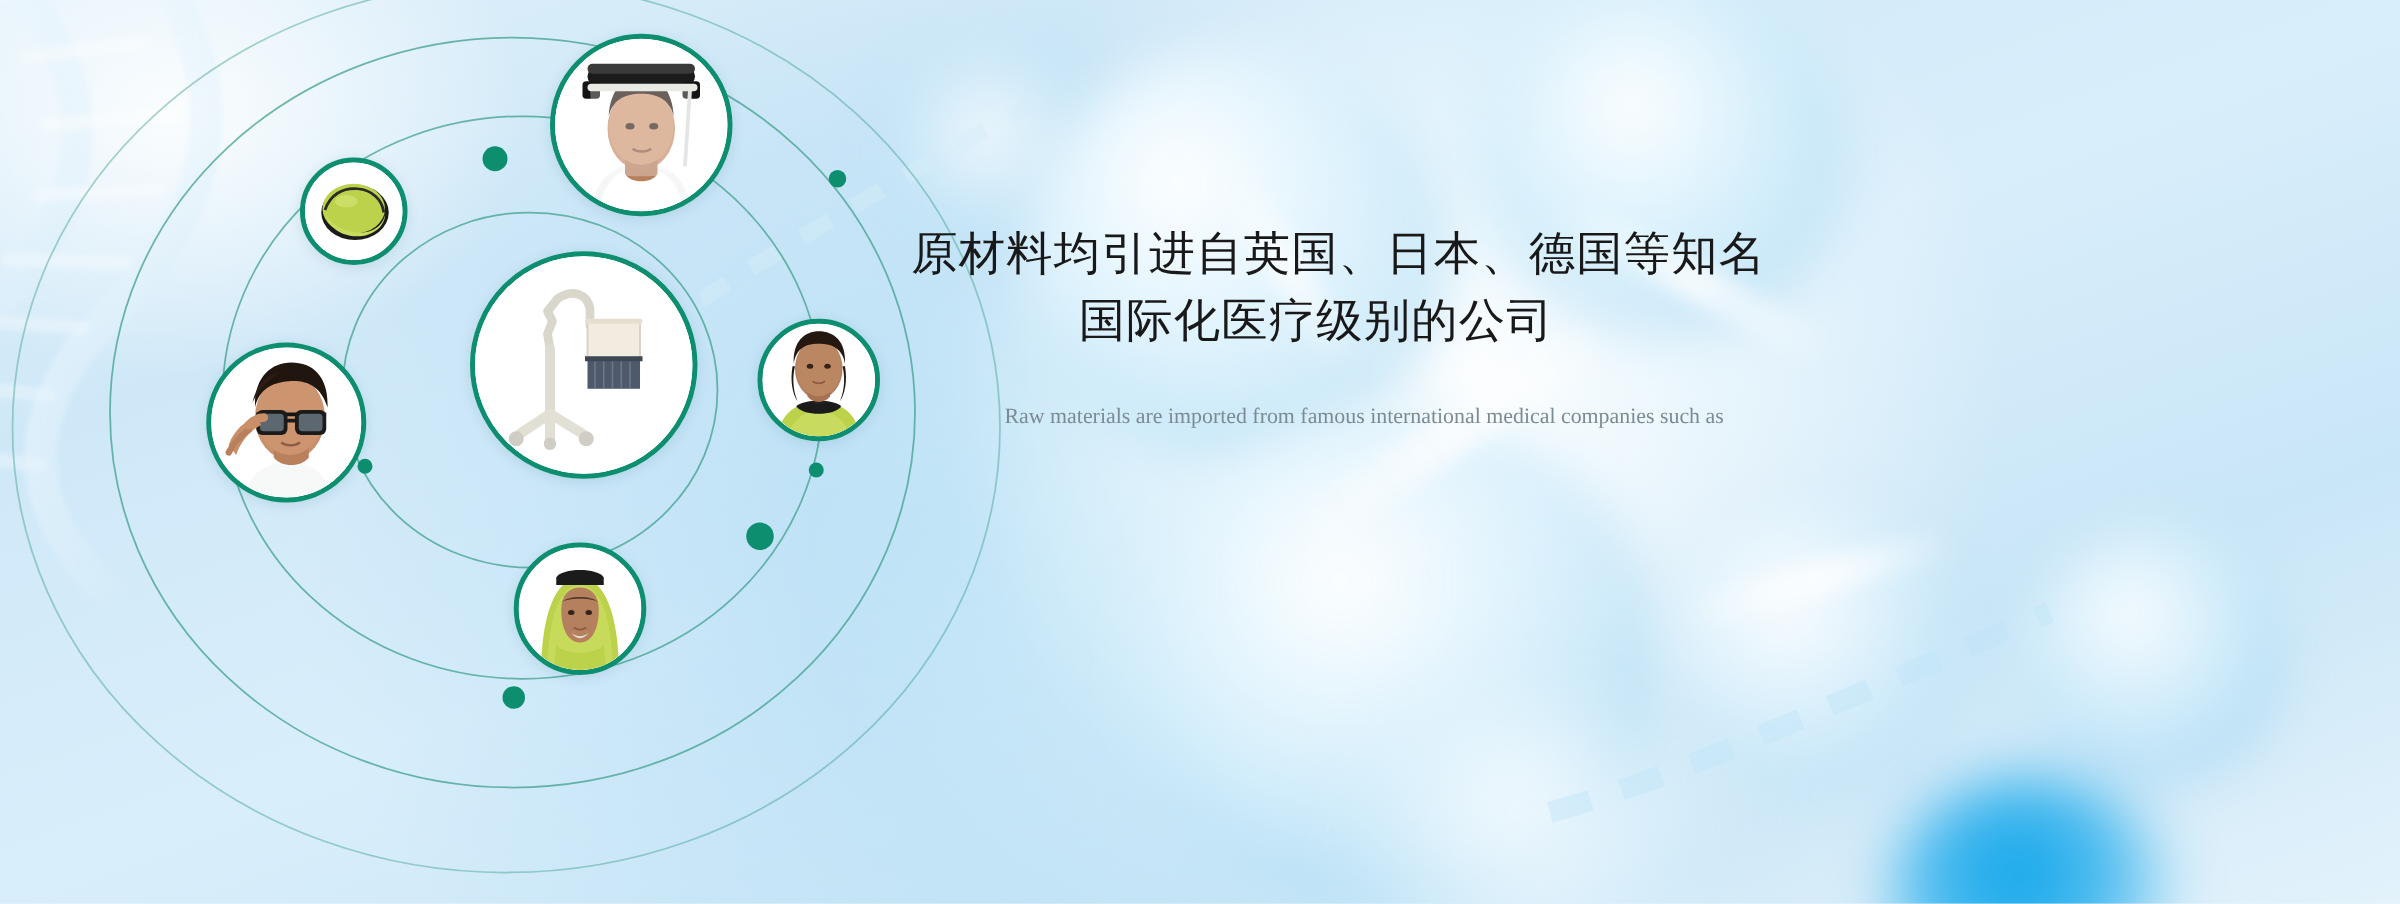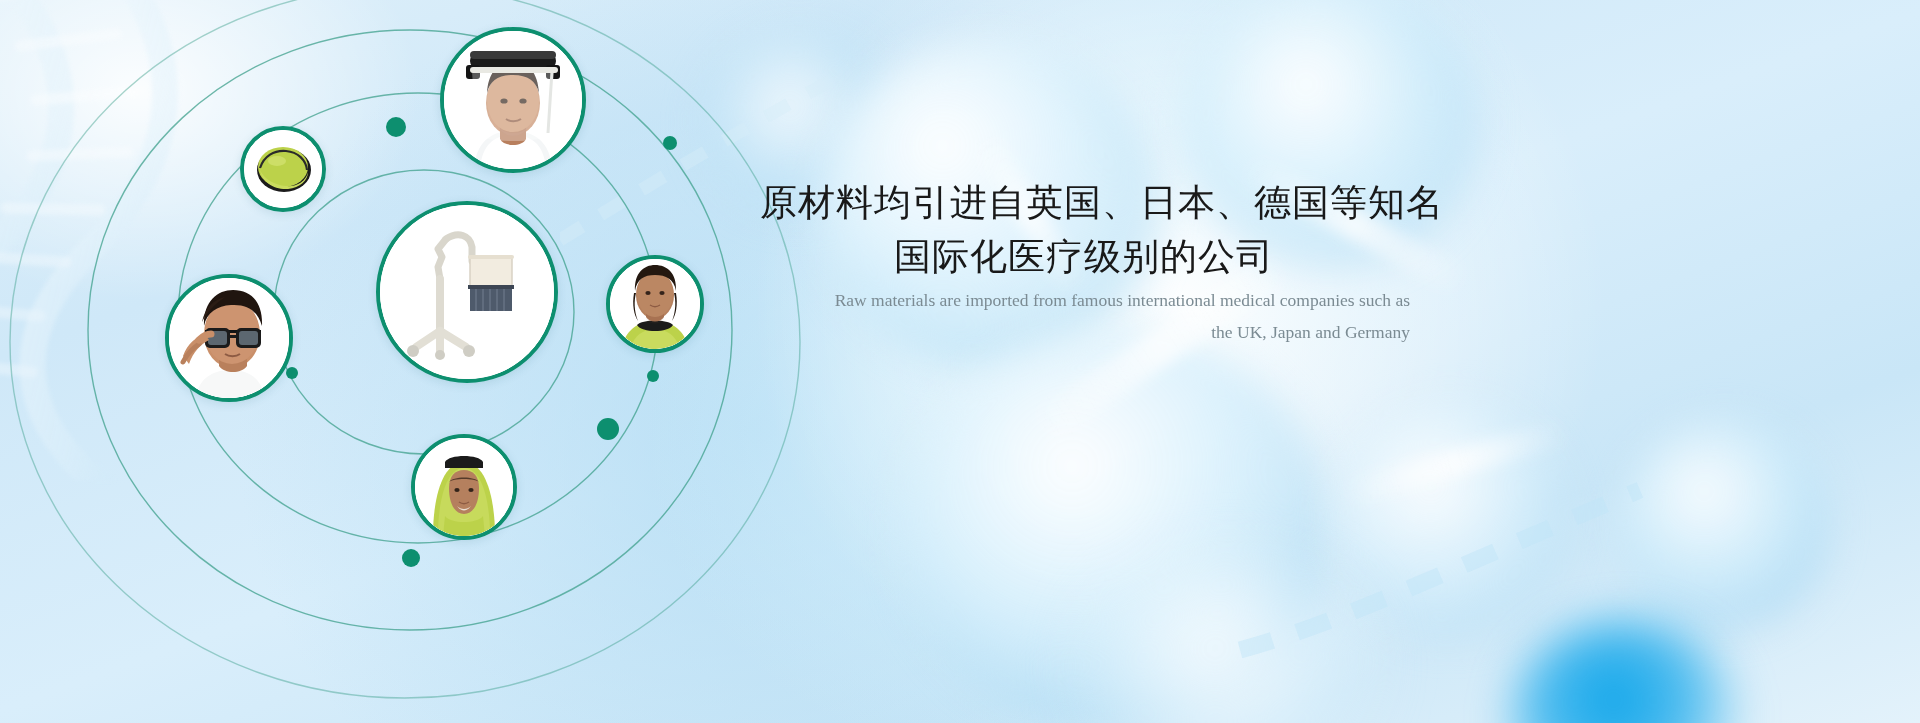--- a/index.html
+++ b/index.html
@@ -46,28 +46,28 @@
   .dash{position:absolute;pointer-events:none;opacity:.55;}
   
   .orbits{position:absolute;left:0;top:0;width:820px;height:723px;pointer-events:none;}
   
   .bubble{position:absolute;border-radius:50%;background:#fff;overflow:hidden;
           box-shadow:0 2px 10px rgba(20,90,110,0.13);}
   .bubble .ring{position:absolute;inset:0;border-radius:50%;pointer-events:none;}
   .bubble .inner{position:absolute;inset:0;border-radius:50%;overflow:hidden;background:#fff;}
   .dot{position:absolute;border-radius:50%;background:#0d8f6f;}
   
-  .copy{position:absolute;left:760px;top:176px;width:650px;text-align:right;}
+  .copy{position:absolute;left:729px;top:176px;width:650px;text-align:right;}
   .h-line{
     color:#191919;font-size:37px;line-height:54px;letter-spacing:1px;
     font-family:"Liberation Sans","DejaVu Sans",sans-serif;font-weight:400;white-space:nowrap;
   }
   .h-line.l2{padding-right:2px;text-align:center;}
   .sub{
-    color:#7b8b93;font-size:17.5px;line-height:32px;
+    margin-top:32px;color:#7b8b93;font-size:17.5px;line-height:32px;
     font-family:"Liberation Serif","DejaVu Serif",serif;font-weight:400;
   }
 </style>
 </head>
 <body>
 
 <div id="banner">
 
   <div>
     <div class="blob b7"></div>
@@ -269,17 +269,16 @@
       </svg>
     </div>
     <div class="ring"></div>
   </div>
 
   <div class="copy">
     <div class="h-line l1">原材料均引进自英国、日本、德国等知名</div>
     <div class="h-line l2">国际化医疗级别的公司</div>
     <div class="sub">
       <div>Raw materials are imported from famous international medical companies such as</div>
-      <div>the UK, Japan and Germany</div>
     </div>
   </div>
 
 </div>
 
 </body></html>

